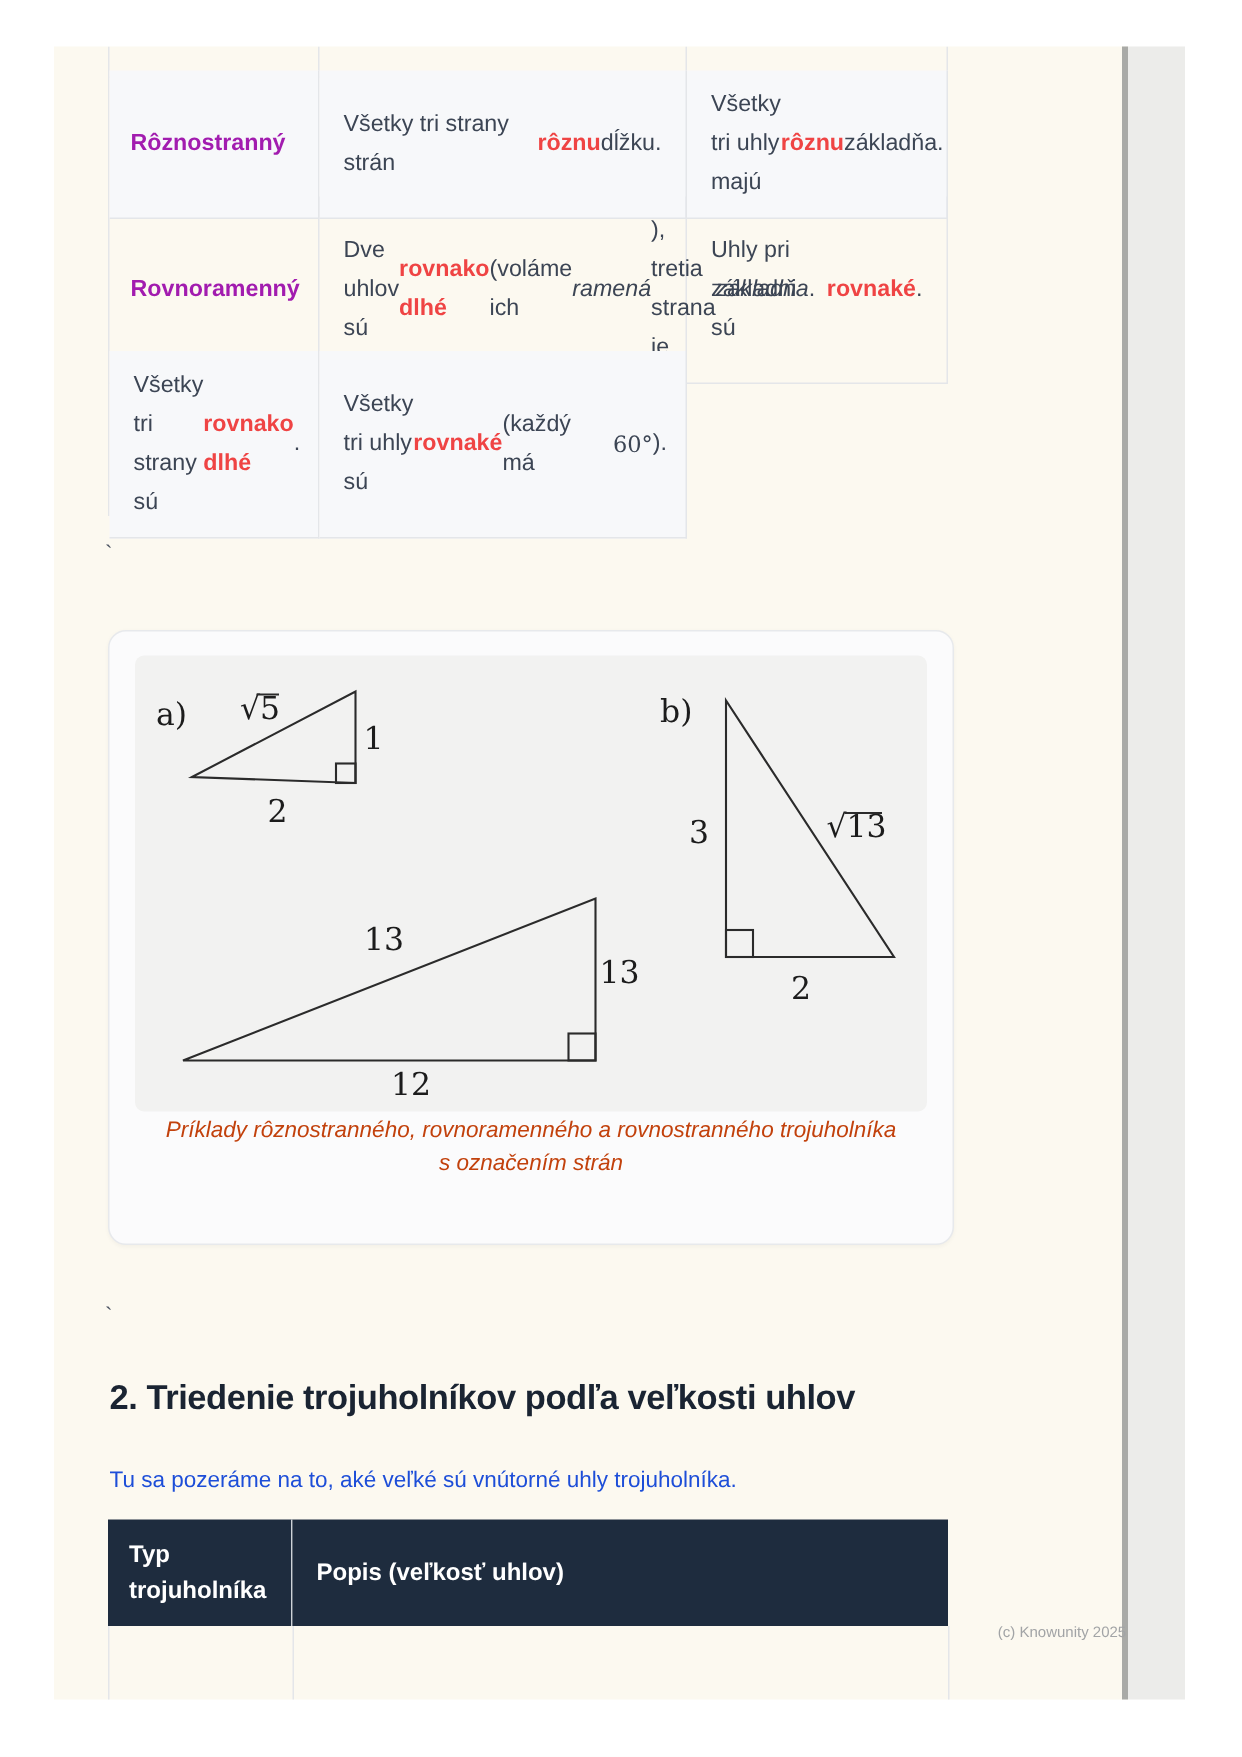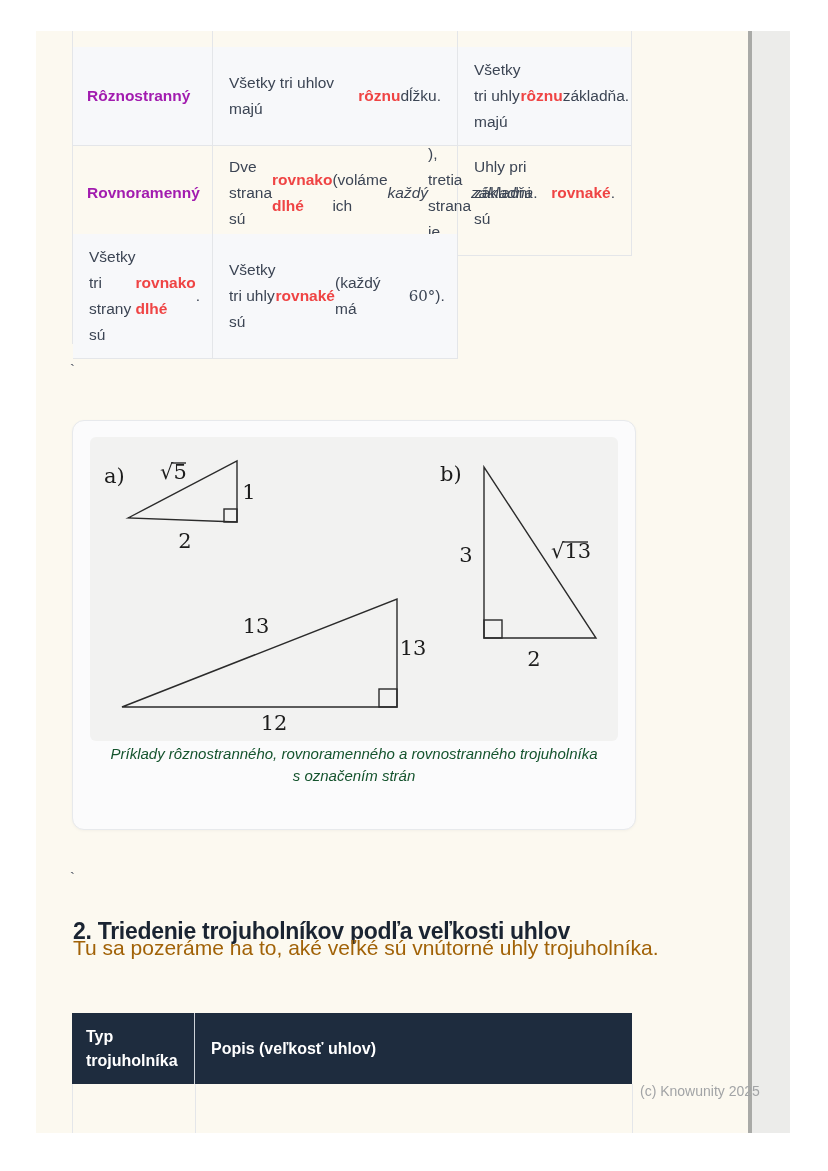--- a/index.html
+++ b/index.html
@@ -26,75 +26,75 @@
   .stray{position:absolute;font-size:15px;color:#4a5260;}
 
   
   .card{position:absolute;left:36px;top:389px;width:564px;height:410px;background:#fbfbfc;
         border:1px solid #e7e9ec;border-radius:12px;box-sizing:border-box;box-shadow:0 1px 3px rgba(0,0,0,.04);}
   .panel{position:absolute;left:17px;top:16px;width:528px;height:304px;background:#f2f2f1;border-radius:6px;}
   .panel svg{display:block;}
   .fig-line{stroke:#2b2b2b;stroke-width:1.4;fill:none;}
   .fig-text{font-family:"DejaVu Serif",serif;font-size:21px;fill:#1c1c1c;}
   .caption{position:absolute;left:20px;right:20px;top:322px;text-align:center;font-style:italic;
-           font-size:15px;line-height:22px;color:#14532d;padding:0 14px;}
+           font-size:15px;line-height:22px;color:#c2410c;padding:0 14px;}
 
   
   .heading{position:absolute;left:37px;top:884px;font-size:23px;line-height:32px;font-weight:700;
            color:#1a2432;letter-spacing:-.3px;}
-  .intro{position:absolute;left:37px;top:905px;font-size:21px;line-height:24px;color:#a16207;}
+  .intro{position:absolute;left:37px;top:944px;font-size:15px;line-height:24px;color:#1d4ed8;}
 
   
   .t2{position:absolute;left:36px;top:982px;width:560px;}
   .t2 .hrow{display:grid;grid-template-columns:123px 437px;height:71px;}
   .t2 .hcell{background:#1e2c3e;color:#ffffff;font-size:16px;font-weight:700;display:flex;align-items:center;
              box-sizing:border-box;line-height:24px;}
   .t2 .hcell.c1{padding-left:14px;border-right:1px solid #cdd2d8;padding-right:10px;}
   .t2 .hcell.c2{padding-left:16px;}
   .t2 .brow{display:grid;grid-template-columns:123px 437px;height:80px;border-left:1px solid #e4e6e9;box-sizing:border-box;}
   .t2 .bcell{border-right:1px solid #e4e6e9;border-bottom:1px solid #e4e6e9;box-sizing:border-box;}
 
   
   .scroll-thumb{position:absolute;left:748px;top:31px;width:4px;height:1102px;background:#a9aaa7;}
   .gutter{position:absolute;left:752px;top:31px;width:38px;height:1102px;background:#ececea;}
-  .watermark{position:absolute;left:640px;top:1083px;width:136px;text-align:left;font-size:14px;
+  .watermark{position:absolute;left:640px;top:1083px;width:136px;text-align:center;font-size:10px;
              color:#a2a4a6;z-index:5;}
 </style>
 </head>
 <body>
 
 <div class="screen">
   <div class="page">
 
     <div class="t1">
       <div class="row sliver">
         <div class="cell typ"></div>
         <div class="cell desc"></div>
         <div class="cell desc"></div>
       </div>
       <div class="row r1 odd">
         <div class="cell typ">Rôznostranný</div>
         <div class="cell desc">
-            <span>Všetky tri uhlov majú </span>
+            <span>Všetky tri strany strán </span>
             <b>rôznu</b>
             <span> dĺžku.</span>
           </div>
         <div class="cell desc">
             <span>Všetky tri uhly majú </span>
             <b>rôznu</b>
             <span> základňa.</span>
           </div>
       </div>
       <div class="row r2">
         <div class="cell typ">Rovnoramenný</div>
         <div class="cell desc">
-            <span>Dve strana sú </span>
+            <span>Dve uhlov sú </span>
             <b>rovnako dlhé</b>
             <span> (voláme ich </span>
-            <i>každý</i>
+            <i>ramená</i>
             <span>), tretia strana je </span>
             <i>základňa</i>
             <span>.</span>
           </div>
         <div class="cell desc">
             <span>Uhly pri základni sú </span>
             <b>rovnaké</b>
             <span>.</span>
           </div>
       </div>

